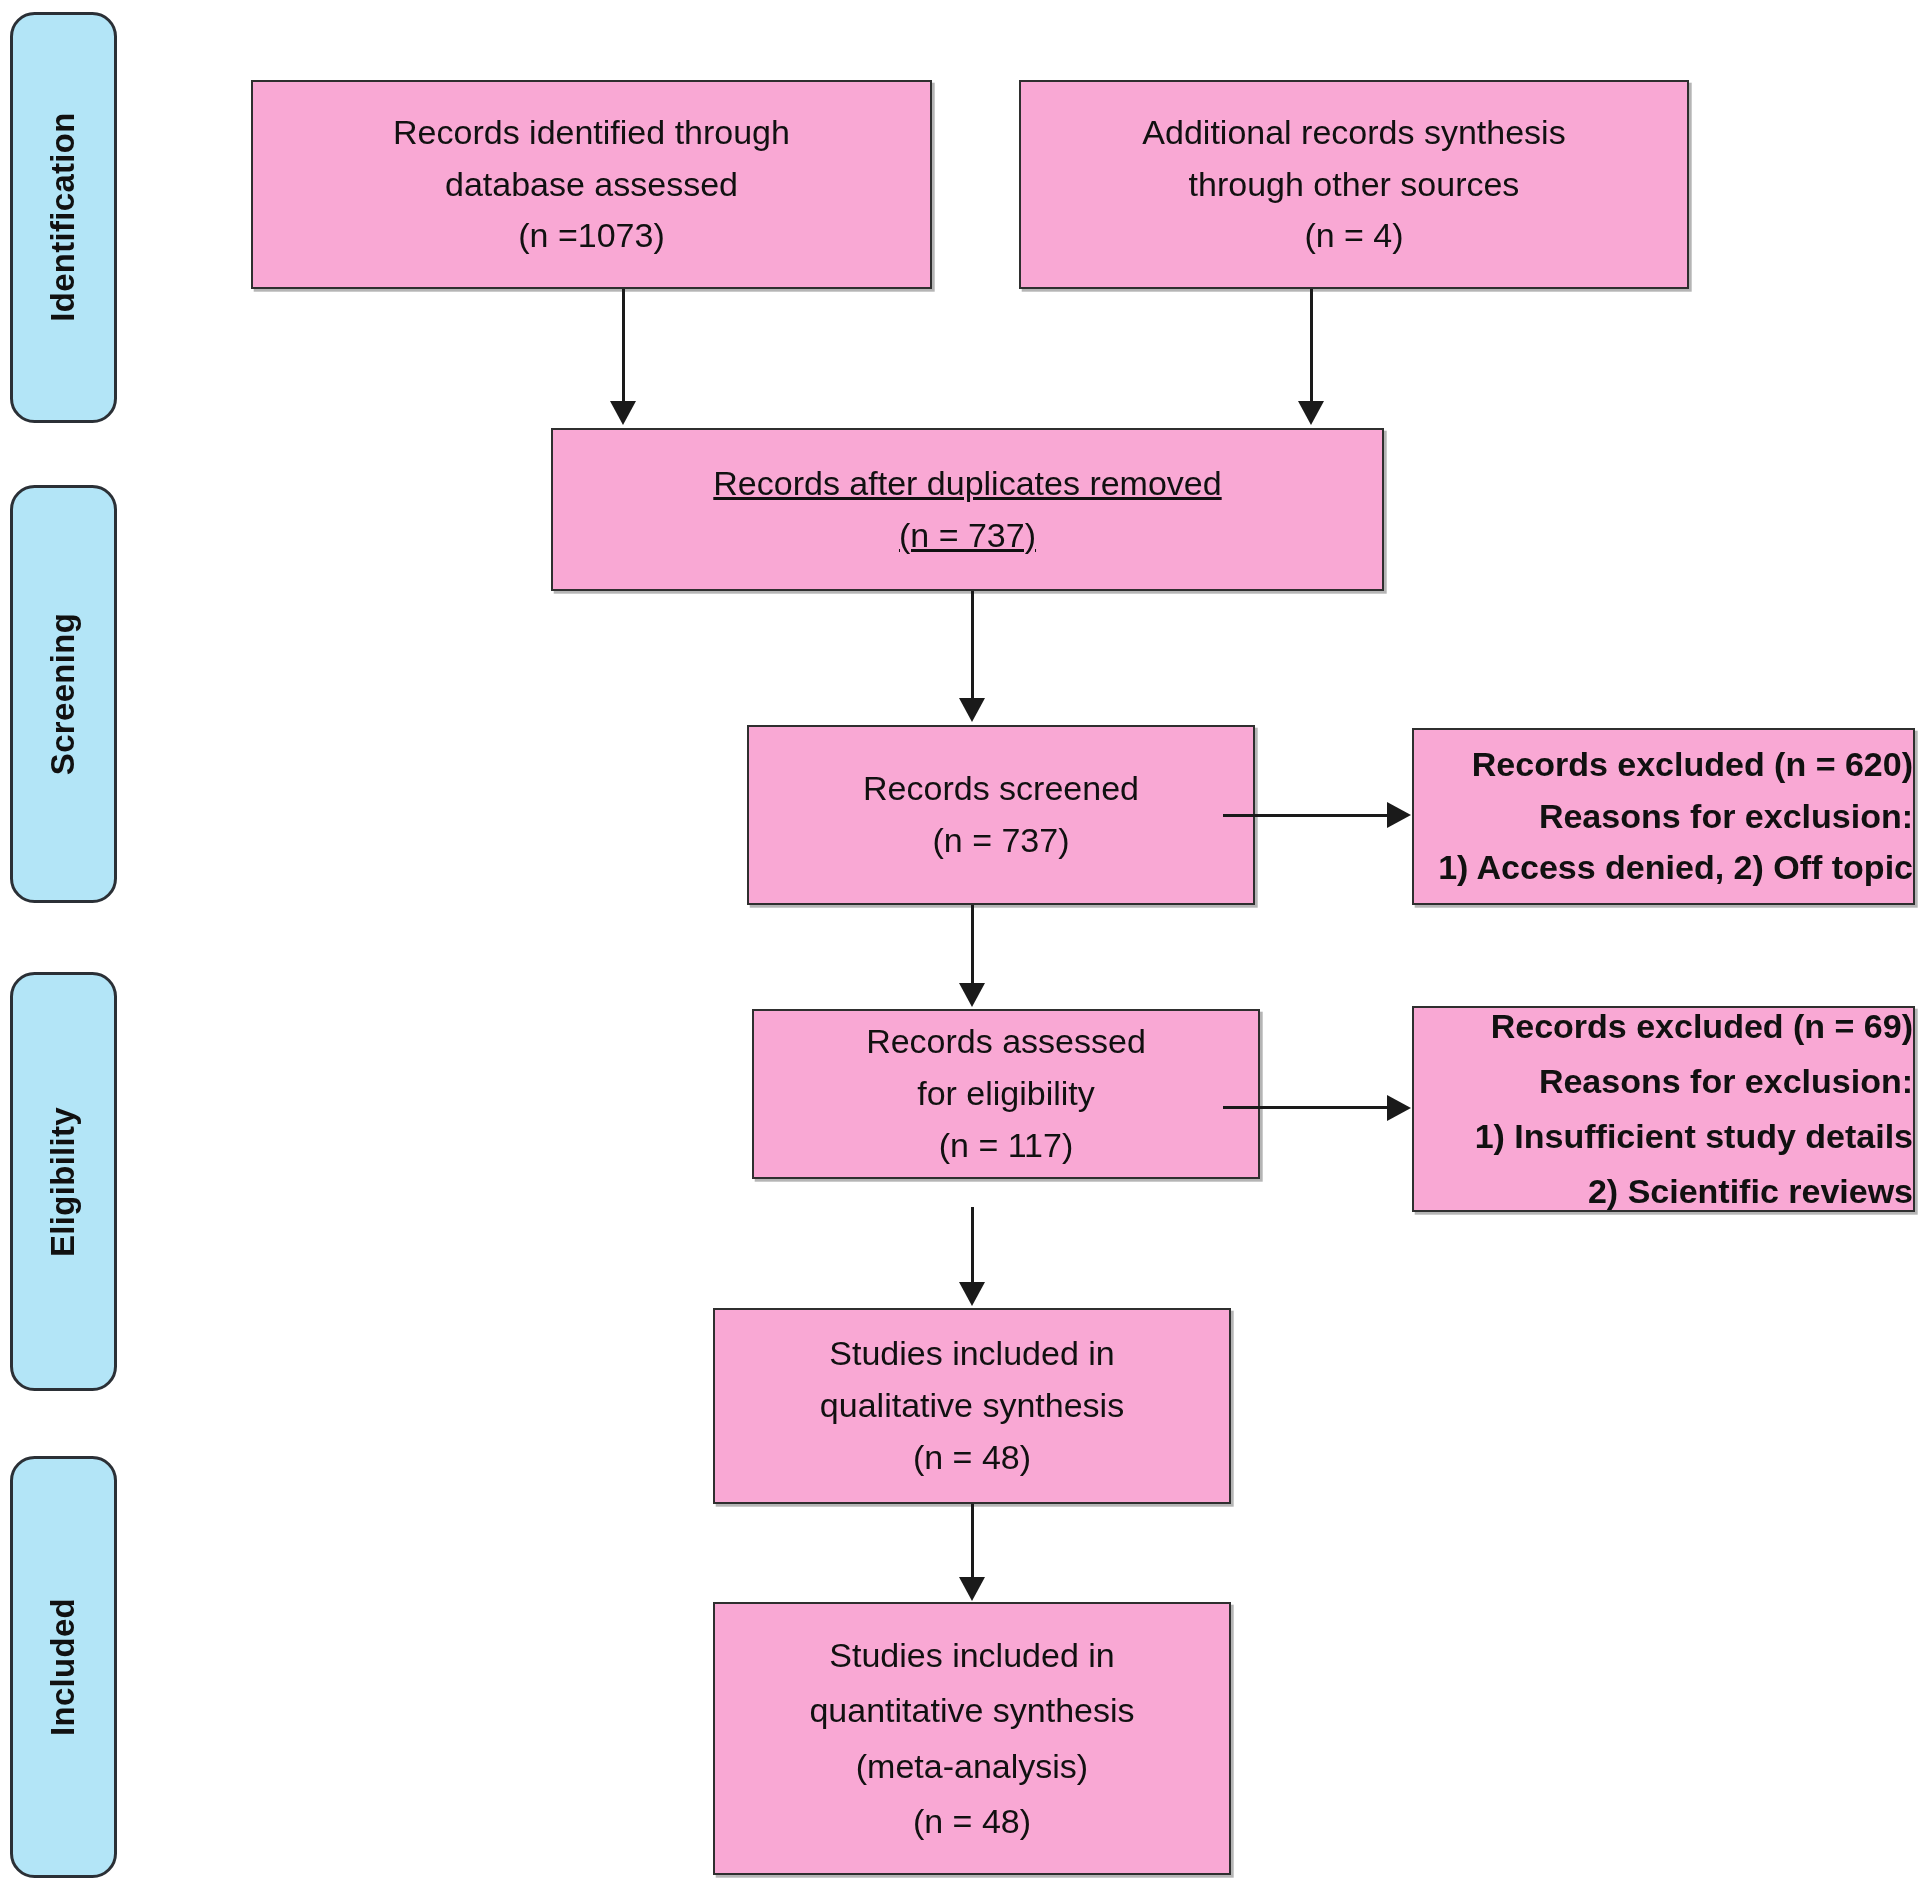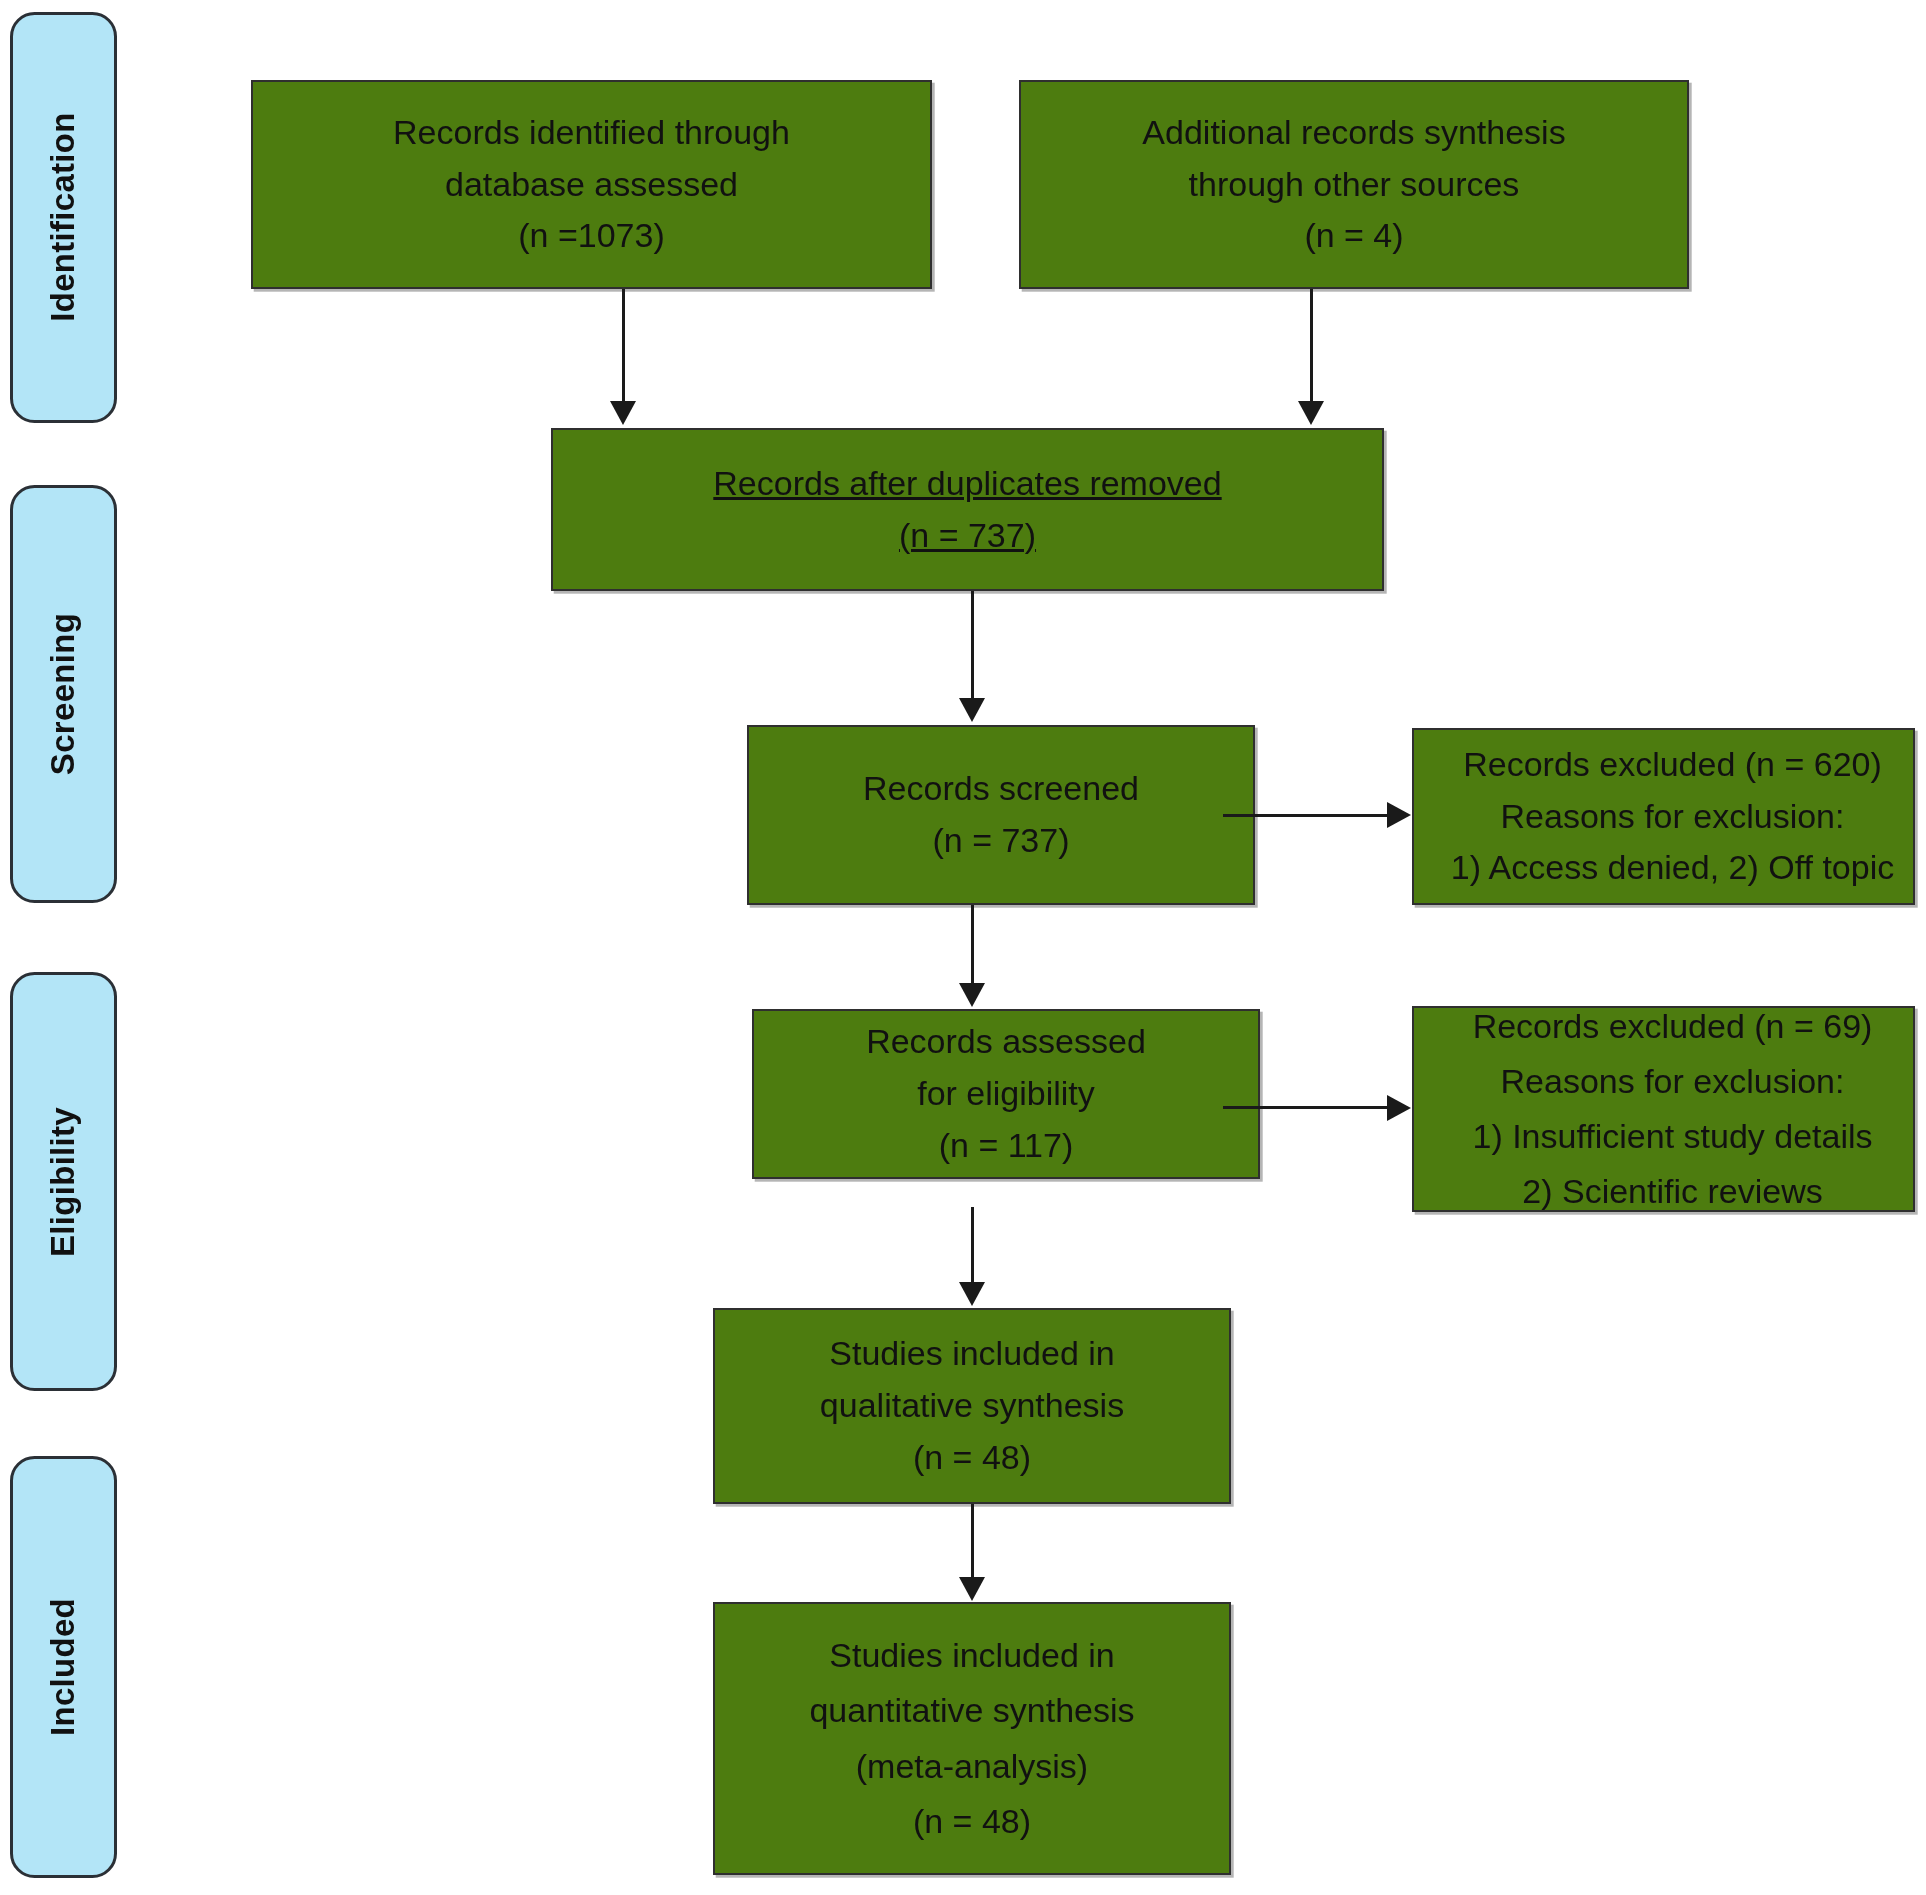--- a/index.html
+++ b/index.html
@@ -24,28 +24,28 @@
     white-space:nowrap;
     font-weight:bold;
     font-size:33px;
     letter-spacing:0.3px;
     color:#111111;
   }
 
   
   .flow-box{
     position:absolute;
-    background:#4d7c0f;
+    background:#f9a8d4;
     border:2.7px solid #2f2f2f;
     box-sizing:border-box;
     display:flex;flex-direction:column;
     align-items:center;justify-content:center;
     box-shadow:2.7px 2.7px 0 rgba(120,120,120,.55);
   }
-  .flow-box.left-align{align-items:center;padding-left:18px;}
+  .flow-box.left-align{align-items:flex-end;padding-left:18px;font-weight:bold;}
   .flow-box .line{
     font-size:34px;
     line-height:1.52;
     white-space:nowrap;
     color:#111111;
   }
   .flow-box.tall .line{line-height:1.62;}
 
   
   .vline{position:absolute;background:#1a1a1a;width:2.7px;}

